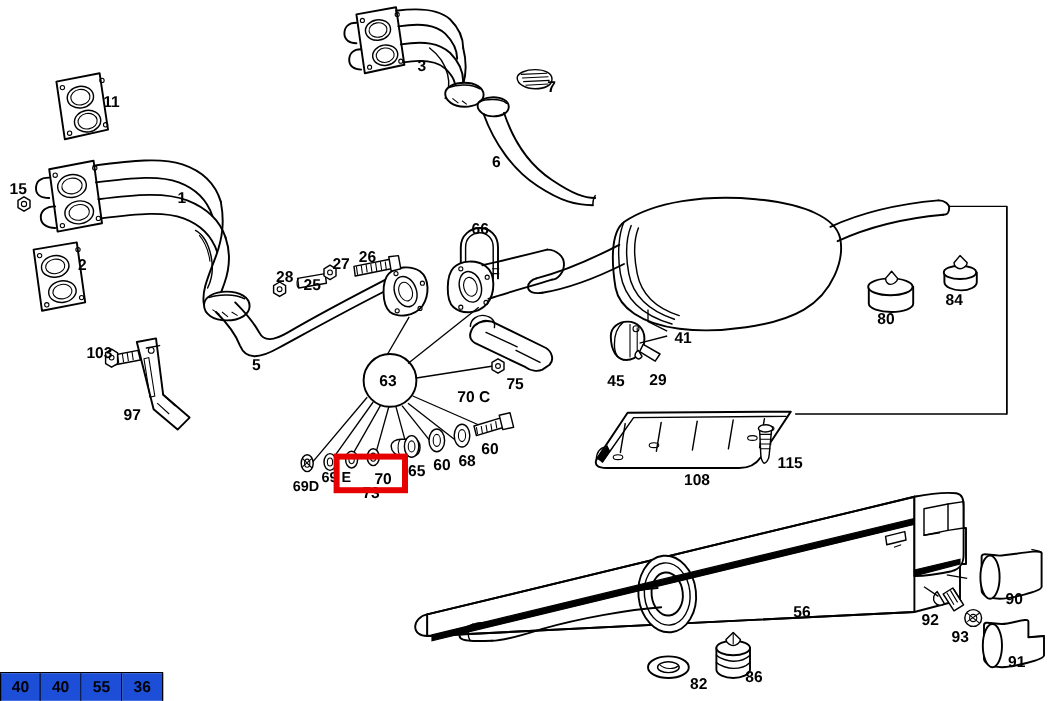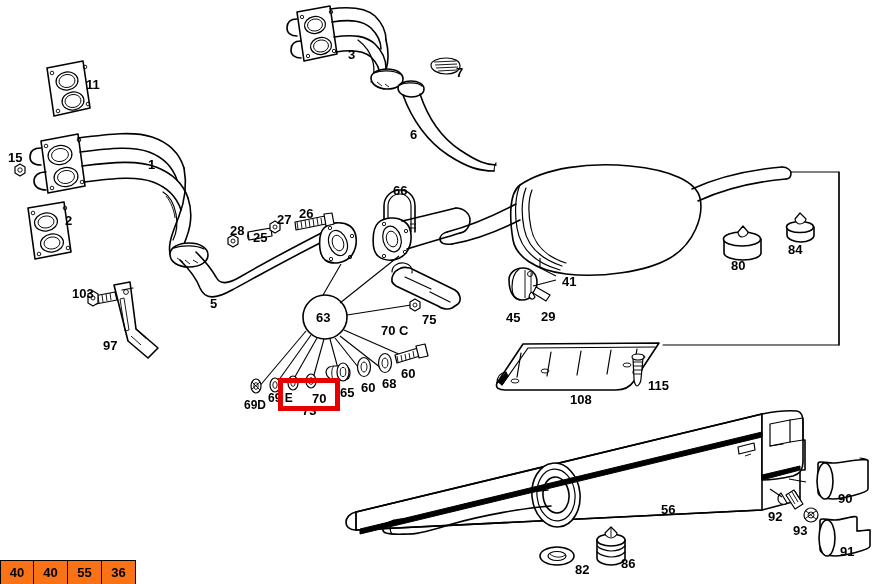--- a/index.html
+++ b/index.html
@@ -39,21 +39,21 @@
     display:flex;align-items:stretch;
     border-top:1px solid #000;
   }
   #tab-strip .tab{
     min-width:34px;
     padding:0 7px;
     display:flex;align-items:center;justify-content:center;
     font-family:"Liberation Sans", sans-serif;
     font-weight:bold;font-size:13px;
     border-right:1px solid #000;
-    background:#f97316;
+    background:#1d4ed8;
     box-sizing:border-box;
   }
   #tab-strip .tab:first-child{border-left:1px solid #000;}
 </style>
 </head>
 <body>
 
 <div id="diagram-root">
 
   <svg id="parts-svg" viewBox="0 0 876 584" xmlns="http://www.w3.org/2000/svg">

